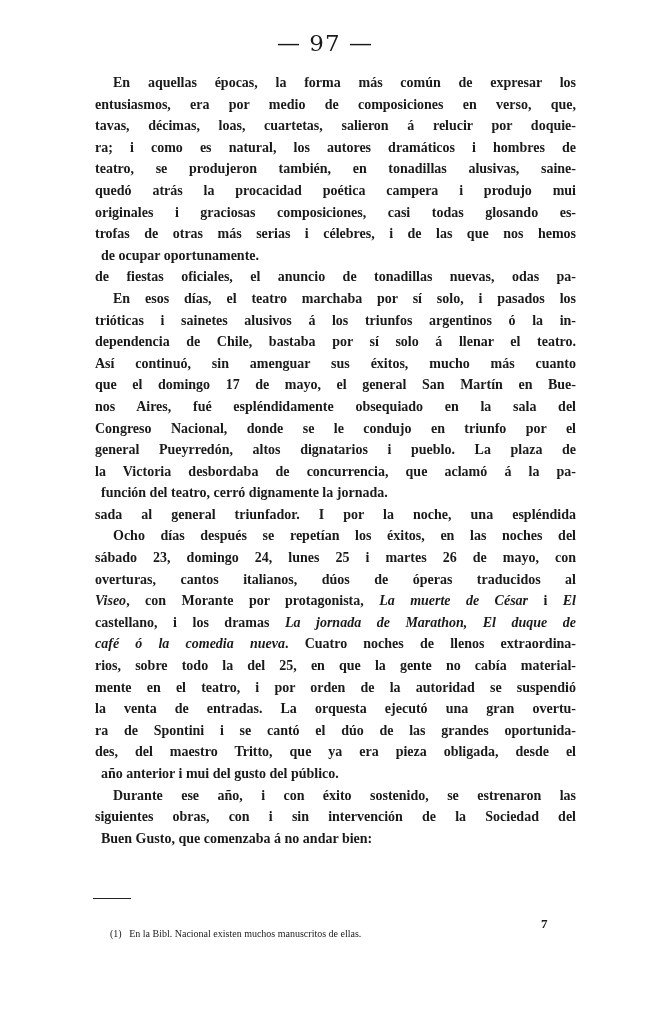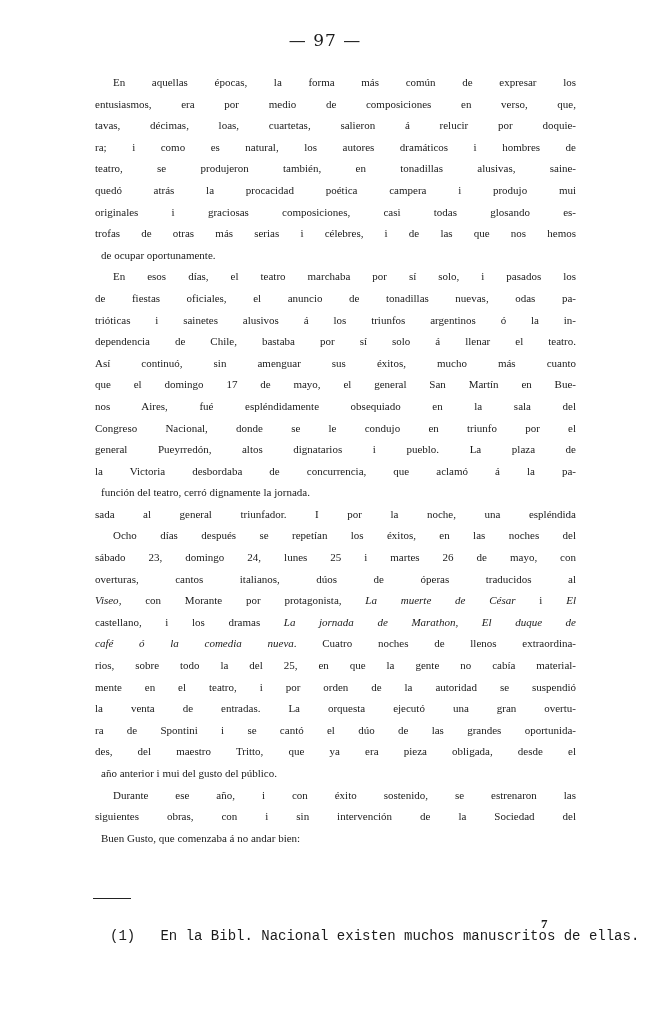--- a/index.html
+++ b/index.html
@@ -1,29 +1,29 @@
 <!DOCTYPE html>
 <html><head>
 <meta charset="utf-8">
 <style>
   html, body { margin:0; padding:0; background:#ffffff; }
   body { width:650px; height:1011px; position:relative; overflow:hidden;
          font-family:"DejaVu Serif", "Liberation Serif", serif; color:#1a1a1a; }
   .page-number { position:absolute; top:30px; left:0; width:650px; text-align:center;
-         font-size:17px; letter-spacing:1px; }
+         font-size:23px; letter-spacing:1px; }
   .body-text { position:absolute; top:72px; left:95px; width:481px; }
-  .line { display:block; height:21.6px; line-height:21.6px; font-size:11px;
-          text-align:justify; text-align-last:justify; white-space:nowrap; font-family:"Liberation Serif", serif; }
+  .line { display:block; height:21.6px; line-height:21.6px; font-size:14px;
+          text-align:justify; text-align-last:justify; white-space:nowrap; font-family:"Liberation Serif", serif;font-weight:bold; }
   .line.last { text-align-last:left;margin-left:6px; }
   .line.indent { padding-left:18px; }
   i { font-style:italic; }
   .footnote-rule { position:absolute; top:898px; left:93px; width:38px; height:0;
           border-top:1.5px solid #222; }
-  .footnote { position:absolute; top:928px; left:110px; font-size:14px;
-          font-family:Liberation Mono, monospace; }
+  .footnote { position:absolute; top:928px; left:110px; font-size:10px;
+          font-family:Liberation Serif, serif; }
   .signature { position:absolute; top:916px; left:541px; font-size:13px; font-weight:bold;
           font-family:"Liberation Serif", serif; }
 </style>
 </head>
 <body>
 
 <div class="page-number">— 97 —</div>
 
 <div class="body-text" id="body-text">
     <div>
@@ -31,22 +31,22 @@
       <span class="line">entusiasmos, era por medio de composiciones en verso, que,</span>
       <span class="line">tavas, décimas, loas, cuartetas, salieron á relucir por doquie-</span>
       <span class="line">ra; i como es natural, los autores dramáticos i hombres de</span>
       <span class="line">teatro, se produjeron también, en tonadillas alusivas, saine-</span>
       <span class="line">quedó atrás la procacidad poética campera i produjo mui</span>
       <span class="line">originales i graciosas composiciones, casi todas glosando es-</span>
       <span class="line">trofas de otras más serias i célebres, i de las que nos hemos</span>
       <span class="line last">de ocupar oportunamente.</span>
     </div>
     <div>
+      <span class="line">de fiestas oficiales, el anuncio de tonadillas nuevas, odas pa-</span>
       <span class="line indent">En esos días, el teatro marchaba por sí solo, i pasados los</span>
-      <span class="line">de fiestas oficiales, el anuncio de tonadillas nuevas, odas pa-</span>
       <span class="line">trióticas i sainetes alusivos á los triunfos argentinos ó la in-</span>
       <span class="line">dependencia de Chile, bastaba por sí solo á llenar el teatro.</span>
       <span class="line">Así continuó, sin amenguar sus éxitos, mucho más cuanto</span>
       <span class="line">que el domingo 17 de mayo, el general San Martín en Bue-</span>
       <span class="line">nos Aires, fué espléndidamente obsequiado en la sala del</span>
       <span class="line">Congreso Nacional, donde se le condujo en triunfo por el</span>
       <span class="line">general Pueyrredón, altos dignatarios i pueblo. La plaza de</span>
       <span class="line">la Victoria desbordaba de concurrencia, que aclamó á la pa-</span>
       <span class="line last">función del teatro, cerró dignamente la jornada.</span>
       <span class="line">sada al general triunfador. I por la noche, una espléndida</span>

